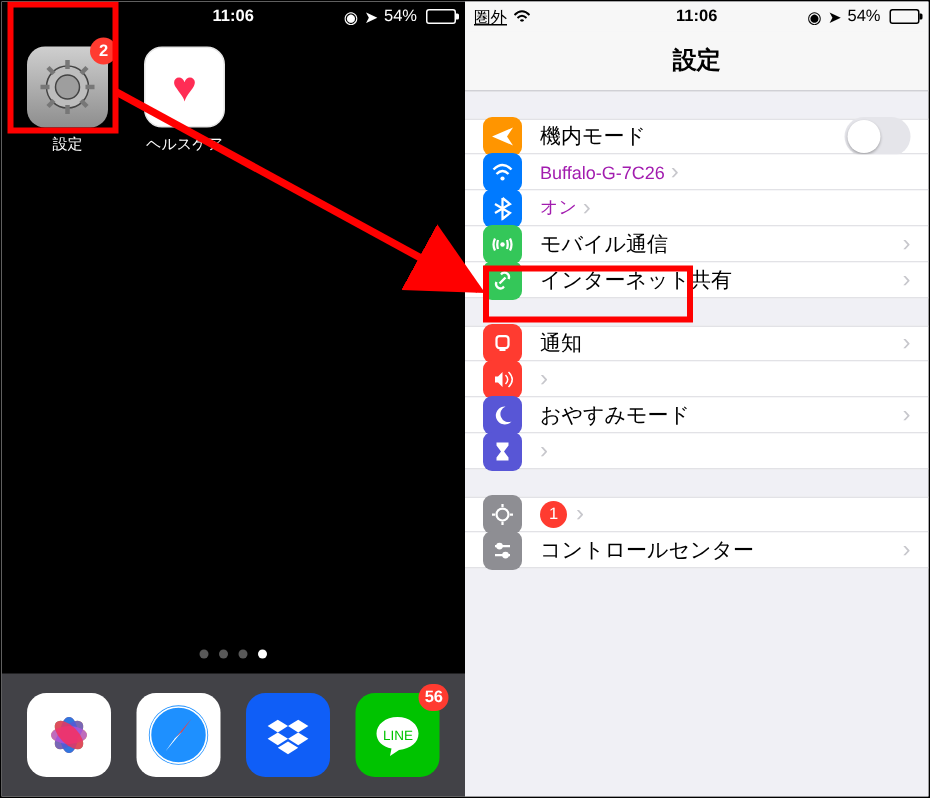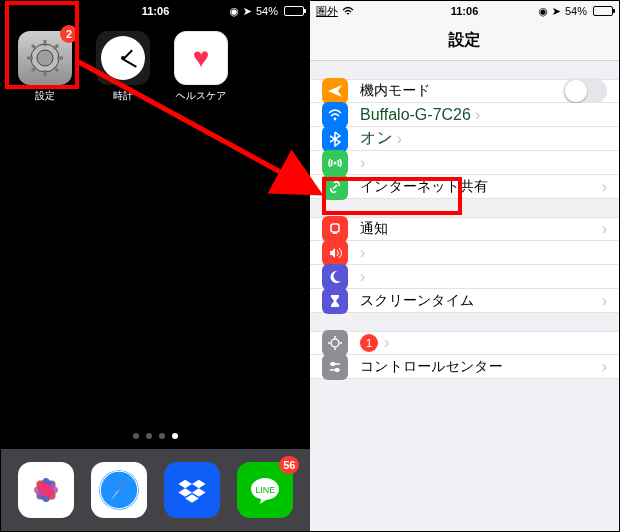--- a/index.html
+++ b/index.html
@@ -114,21 +114,21 @@
     padding:0 12px; border-bottom:.5px solid #e2e2e6; font-size:14px;
     position:relative;
   }
   .row:first-child { border-top:.5px solid #e2e2e6; }
   .row-icon {
     width:26px; height:26px; border-radius:6px; margin-right:12px;
     display:flex; align-items:center; justify-content:center; color:#fff;
     font-size:14px;
   }
   .row-label { flex:1; color:#000; }
-  .row-detail { color:#14532d; font-size:16px; margin-right:4px; }
+  .row-detail { color:#a21caf; font-size:12px; margin-right:4px; }
   .chevron { color:#c7c7cc; font-size:16px; }
   .toggle {
     width:44px; height:26px; background:#e5e5ea; border-radius:13px; position:relative;
   }
   .toggle-knob {
     width:22px; height:22px; background:#fff; border-radius:50%; position:absolute;
     top:2px; left:2px; box-shadow:0 1px 2px rgba(0,0,0,.3);
   }
   .row-badge {
     min-width:18px; height:18px; border-radius:9px; background:#ff3b30; color:#fff;
@@ -187,30 +187,20 @@
             <line x1="29" y1="11" x2="33" y2="7"></line>
                   <line x1="7" y1="33" x2="11" y2="29"></line>
           </g>
               </g>
             </svg>
         <span class="badge">2</span>
       </div>
       <div class="app-label">設定</div>
     </div>
     <div class="app">
-      <div class="app-icon ico-clock">
-        <div class="clock-face">
-              <div class="hand h"></div>
-              <div class="hand m"></div>
-              <div class="clock-dot"></div>
-            </div>
-      </div>
-      <div class="app-label">時計</div>
-    </div>
-    <div class="app">
       <div class="app-icon ico-health">
         <span class="heart">♥</span>
       </div>
       <div class="app-label">ヘルスケア</div>
     </div>
   </div>
 
   <div class="page-dots">
     <span class="dot"></span>
         <span class="dot"></span>
@@ -318,20 +308,21 @@
       <span class="row-detail">オン</span>
       <span class="chevron">›</span>
     </div>
     <div class="row">
       <span class="row-icon bg-green">
         <svg class="antenna-svg" viewBox="0 0 16 16">
               <path stroke="#fff" stroke-width="1.5" fill="none" d="M3 4 Q1 8 3 12 M13 4 Q15 8 13 12 M5 5 Q4 8 5 11 M11 5 Q12 8 11 11"></path>
               <circle cx="8" cy="8" r="1.5" fill="#fff"></circle>
             </svg>
       </span>
+      <span class="row-label">モバイル通信</span>
       <span class="chevron">›</span>
     </div>
     <div class="row">
       <span class="row-icon bg-green">
         <svg class="link-svg" viewBox="0 0 16 16">
               <path stroke="#fff" stroke-width="1.6" fill="none" d="M6 10l4-4M4 9a3 3 0 0 0 4 4l1-1M12 7a3 3 0 0 0-4-4l-1 1"></path>
             </svg>
       </span>
       <span class="row-label">インターネット共有</span>
       <span class="chevron">›</span>
@@ -357,29 +348,29 @@
             </svg>
       </span>
       <span class="chevron">›</span>
     </div>
     <div class="row">
       <span class="row-icon bg-purple">
         <svg class="moon-svg" viewBox="0 0 16 16">
               <path fill="#fff" d="M10 2a6 6 0 1 0 4 10 5 5 0 0 1-4-10z"></path>
             </svg>
       </span>
+      <span class="row-label">おやすみモード</span>
       <span class="chevron">›</span>
     </div>
     <div class="row">
       <span class="row-icon bg-purple">
         <svg class="hourglass-svg" viewBox="0 0 16 16">
               <path fill="#fff" d="M4 2h8v2l-3 4 3 4v2H4v-2l3-4-3-4z"></path>
             </svg>
       </span>
-      <span class="row-label">スクリーンタイム</span>
       <span class="chevron">›</span>
     </div>
   </div>
 
   <div class="section">
     <div class="row">
       <span class="row-icon bg-gray">
         <svg class="gear2-svg" viewBox="0 0 16 16">
               <circle cx="8" cy="8" r="4" fill="none" stroke="#fff" stroke-width="1.5"></circle>
               <g stroke="#fff" stroke-width="1.5">

